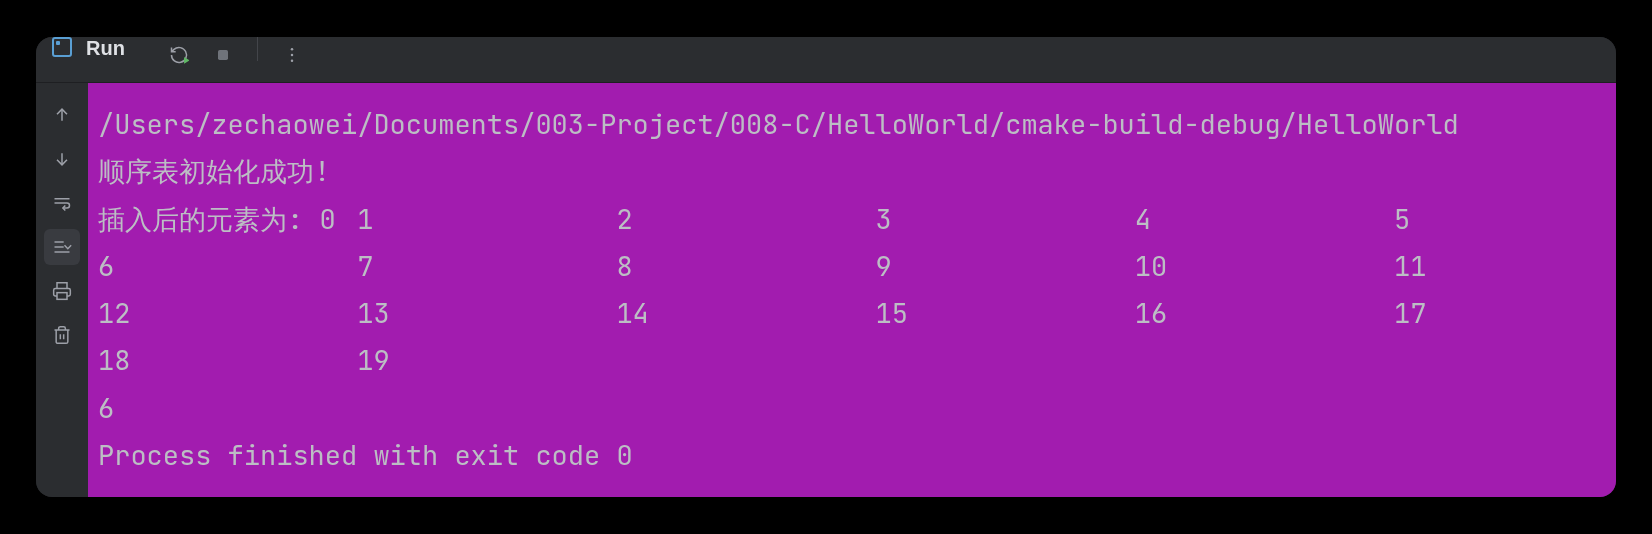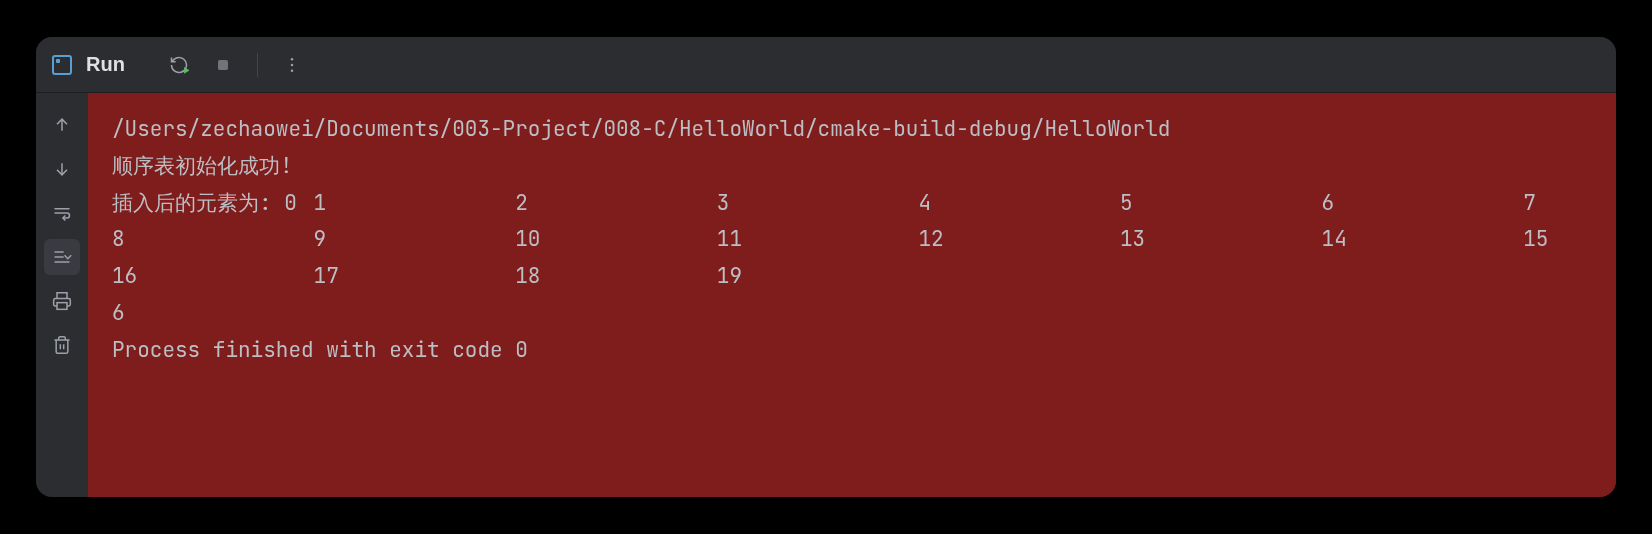--- a/index.html
+++ b/index.html
@@ -25,21 +25,20 @@
       height: 460px;
       display: flex;
       flex-direction: column;
       overflow: hidden;
     }
     
     .toolbar {
       height: 56px;
       background: #2b2d30;
       display: flex;
-      align-items: center;
       padding: 0 16px;
       gap: 8px;
       border-bottom: 1px solid #1e1f22;
     }
     
     .tab-indicator {
       width: 20px;
       height: 20px;
       border: 2px solid #5a9fd4;
       border-radius: 3px;
@@ -108,25 +107,25 @@
       cursor: pointer;
       color: #9da0a8;
     }
     
     .sidebar-btn.active {
       background: #393b40;
     }
     
     .console {
       flex: 1;
-      background: #7f1d1d;
-      padding: 18px 24px;
+      background: #a21caf;
+      padding: 18px 10px;
       color: #bcbec4;
       font-family: "JetBrains Mono", "SF Mono", Menlo, Consolas, monospace;
-      font-size: 21px;
+      font-size: 27px;
       line-height: 1.75;
       white-space: pre-wrap;
       word-break: break-all;
       overflow: auto;
     }
     
     .console-line {
       display: block;
     }
     

